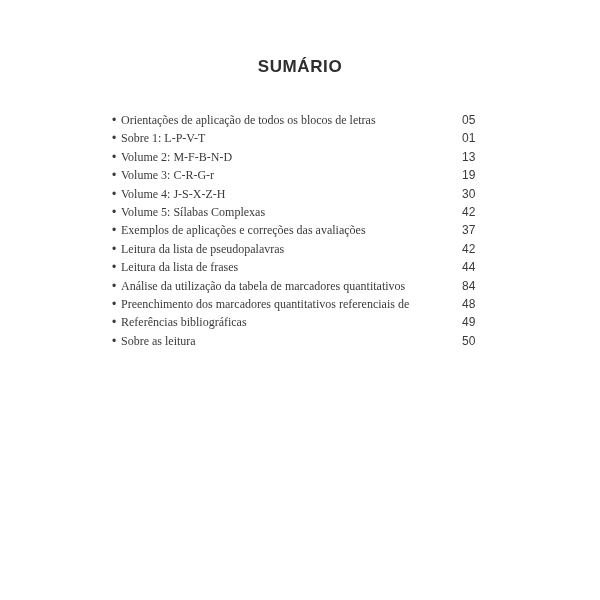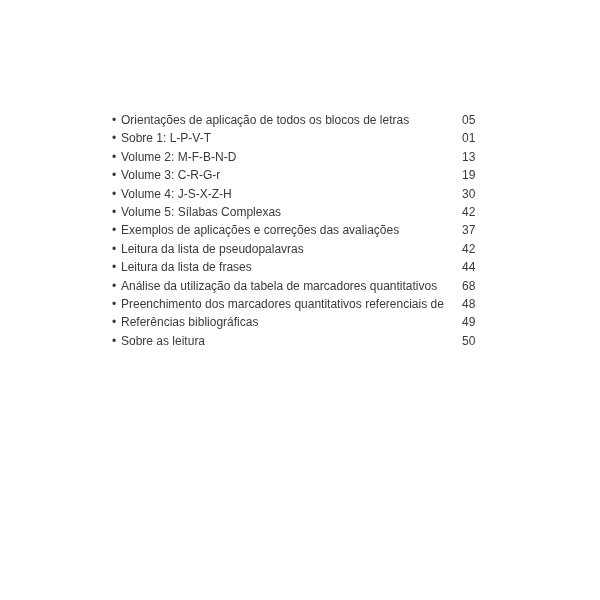--- a/index.html
+++ b/index.html
@@ -43,30 +43,32 @@
     line-height: 18.4px;
   }
   .bullet {
     flex: none;
     width: 9px;
   }
   .label {
     flex: 1 1 auto;
     white-space: nowrap;
     overflow: hidden;
+    font-family: Liberation Serif, serif;
   }
   .pagenum {
     flex: none;
     min-width: 22px;
   }
 </style>
 </head>
 <body>
 
 <div class="page">
+  <div class="doc-title">SUMÁRIO</div>
 
   <div class="toc">
   <div class="toc-row">
     <span class="bullet">•</span>
     <span class="label">Orientações de aplicação de todos os blocos de letras</span>
     <span class="pagenum">05</span>
   </div>
 
   <div class="toc-row">
     <span class="bullet">•</span>
@@ -112,21 +114,21 @@
 
   <div class="toc-row">
     <span class="bullet">•</span>
     <span class="label">Leitura da lista de frases</span>
     <span class="pagenum">44</span>
   </div>
 
   <div class="toc-row">
     <span class="bullet">•</span>
     <span class="label">Análise da utilização da tabela de marcadores quantitativos</span>
-    <span class="pagenum">68</span>
+    <span class="pagenum">84</span>
   </div>
 
   <div class="toc-row">
     <span class="bullet">•</span>
     <span class="label">Preenchimento dos marcadores quantitativos referenciais de</span>
     <span class="pagenum">48</span>
   </div>
 
 
   <div class="toc-row">

